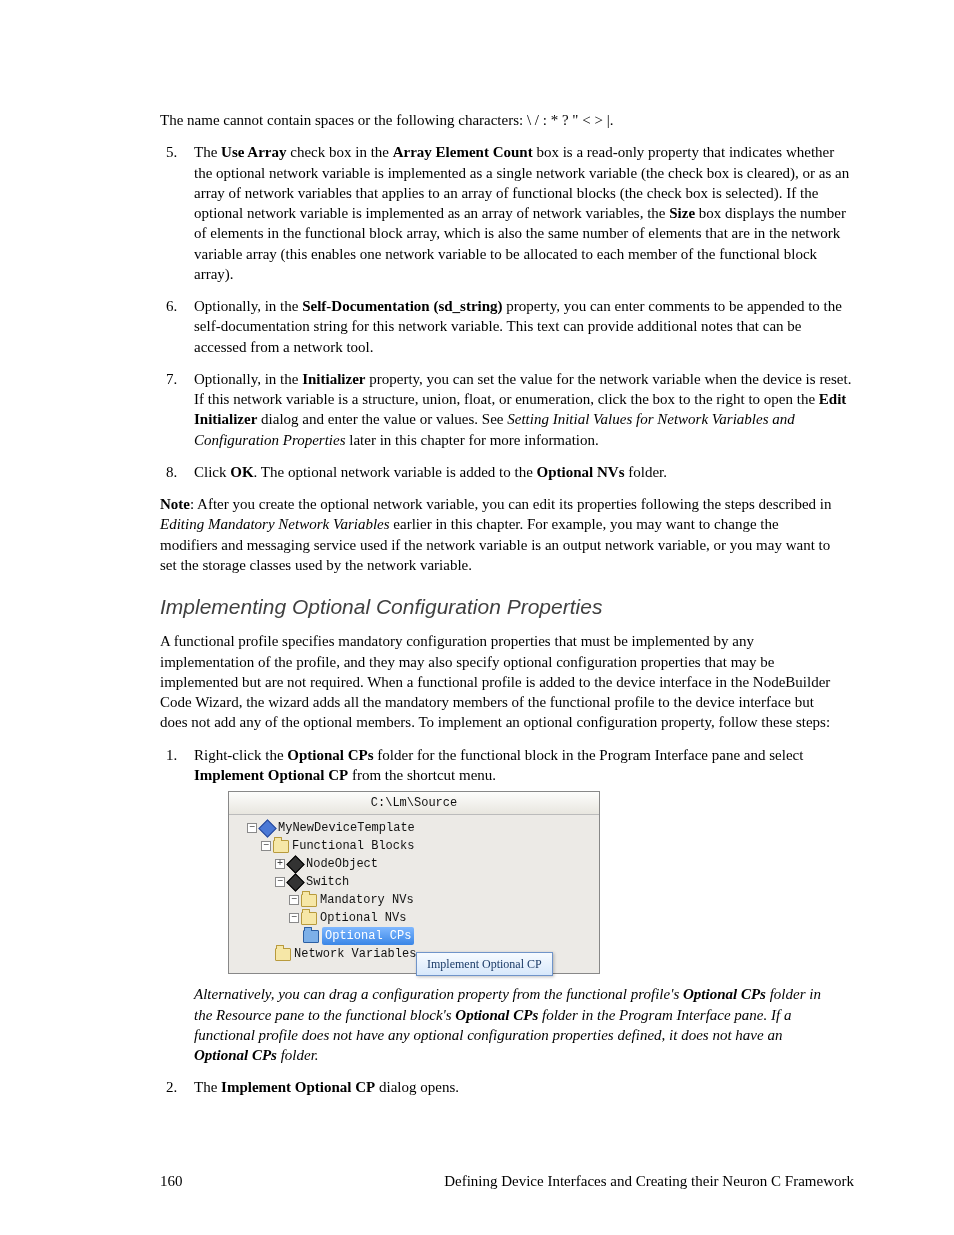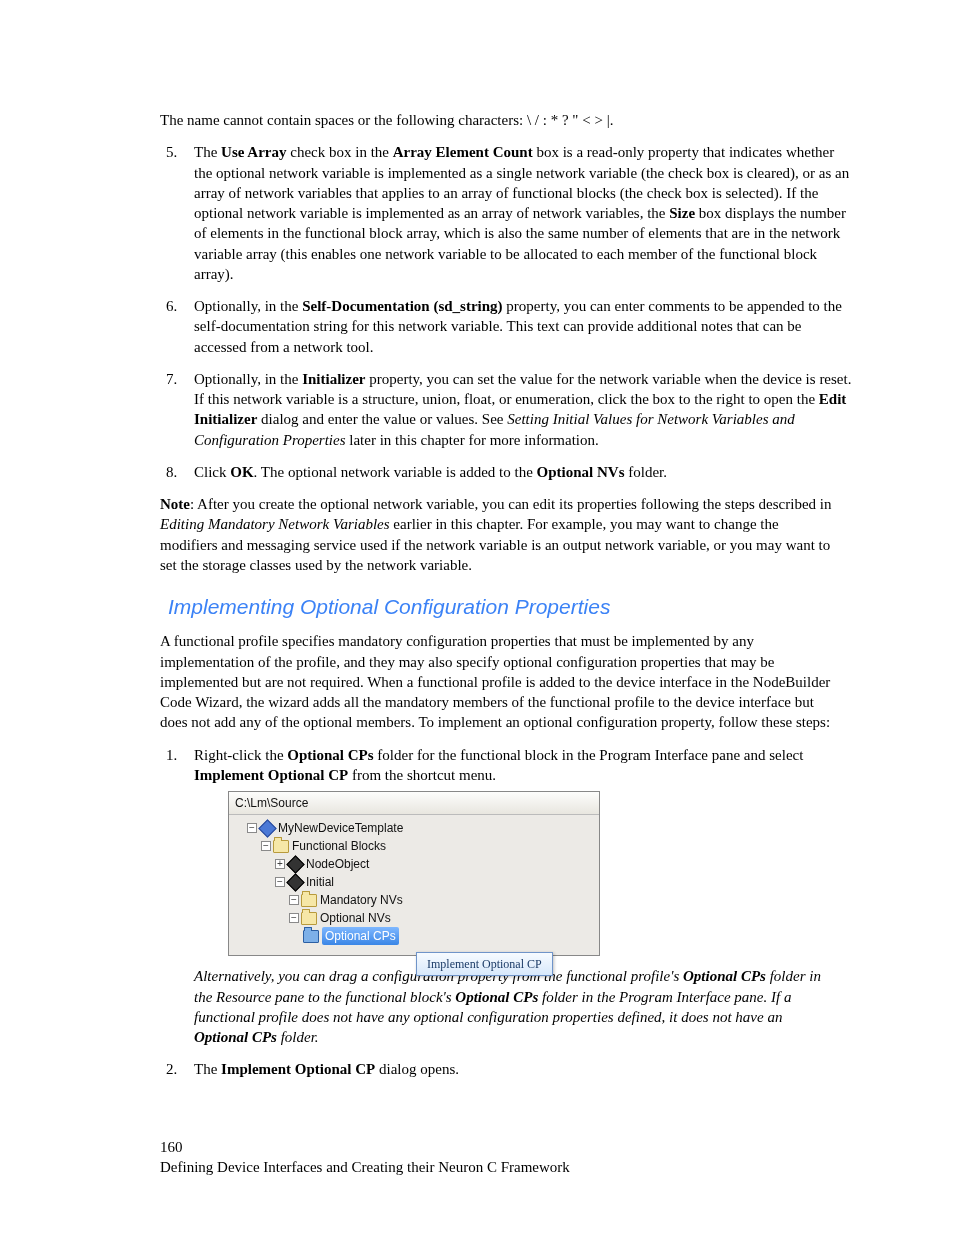--- a/index.html
+++ b/index.html
@@ -32,37 +32,38 @@
   ol.num > li > .marker {
     position: absolute;
     left: 6px;
     top: 0;
   }
   p.block { margin: 0 16px 12px 0; }
   .section-title {
     font-family: "Trebuchet MS", "Segoe UI", Arial, sans-serif;
     font-style: italic;
     font-size: 21px;
-    color: #3b82f6;
-    margin: 18px 0 10px 8px;
+    color: #404040;
+    margin: 18px 0 10px 0;
     font-weight: 500;
   }
   .b { font-weight: bold; }
   .i { font-style: italic; }
 
   
   .tree-panel {
     display: inline-block;
     width: 370px;
     border: 1px solid #888;
     background: #eceae6;
     margin: 6px 0 10px 34px;
-    font-family: Liberation Sans, sans-serif;
+    font-family: Liberation Mono, monospace;
     font-size: 12px;
     color: #111;
+    text-align: center;
   }
   .tree-header {
     background: linear-gradient(#fdfdfc, #e8e6df);
     border-bottom: 1px solid #bbb;
     padding: 3px 6px;
   }
   .tree-body { padding: 4px 4px 10px 4px; }
   .row {
     display: flex;
     align-items: center;
@@ -93,27 +94,26 @@
     border: 1px solid #6f94c9;
     font-size: 12px;
     padding: 3px 10px;
     color: #1a3a66;
     box-shadow: 1px 1px 3px rgba(0,0,0,0.25);
   }
   .tree-wrap { position: relative; }
 
   .footer {
     position: absolute;
-    bottom: 58px;
+    bottom: 44px;
     left: 160px;
     right: 100px;
     display: flex;
-    justify-content: flex-start;
+    justify-content: space-between;
     font-size: 15px;
-    flex-direction: column;
   }
 </style>
 </head>
 <body>
 
 <div class="page">
 
   <p class="block indent-block">The name cannot contain spaces or the following characters: \ / : * ? " &lt; &gt; |.</p>
 
   <ol class="num">
@@ -179,21 +179,21 @@
             </div>
 
             <div class="row">
               <span class="spacer"></span>
                 <span class="spacer"></span>
                 <span class="spacer"></span>
                 <span class="exp">−</span>
               <span class="ico">
                   <span class="diamond dark"></span>
                 </span>
-              <span>Initial</span>
+              <span>Switch</span>
             </div>
 
             <div class="row">
               <span class="spacer"></span>
                 <span class="spacer"></span>
                 <span class="spacer"></span>
                 <span class="spacer"></span>
                 <span class="exp">−</span>
               <span class="ico">
                   <span class="folder"></span>
@@ -222,20 +222,29 @@
                 <span class="spacer"></span>
                 <span class="spacer"></span>
               <span class="ico">
                   <span class="folder sel"></span>
                 </span>
               <span class="lbl-sel">Optional CPs</span>
             </div>
 
 
 
+            <div class="row">
+              <span class="spacer"></span>
+                <span class="spacer"></span>
+                <span class="spacer"></span>
+              <span class="ico">
+                  <span class="folder"></span>
+                </span>
+              <span>Network Variables</span>
+            </div>
 
 
           </div>
         </div>
         <div class="context-menu" style="left:222px; top:167px;">Implement Optional CP</div>
       </div>
 
       <p class="block" style="margin-left:0;font-style:italic;">
         <span>Alternatively, you can drag a configuration property from the functional profile's </span><span class="b">Optional CPs</span><span> folder in the Resource pane to the functional block's </span><span class="b">Optional CPs</span><span> folder in the Program Interface pane.  If a functional profile does not have any optional configuration properties defined, it does not have an </span><span class="b">Optional CPs</span><span> folder.</span>
       </p>

